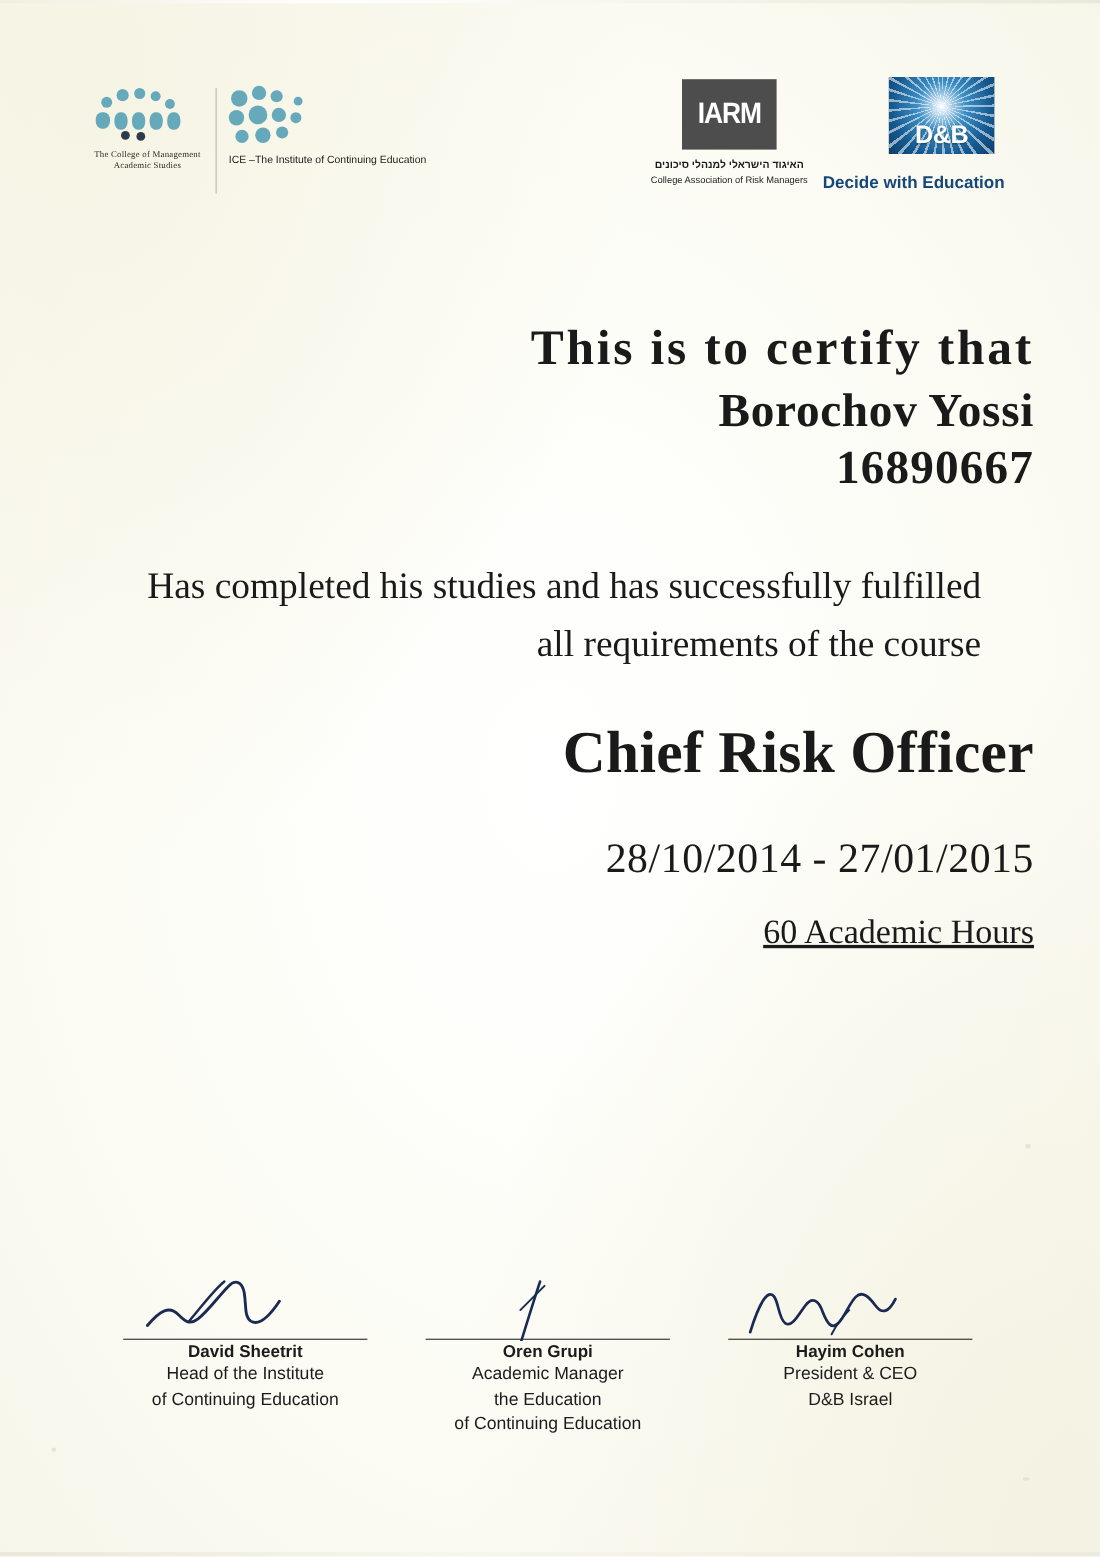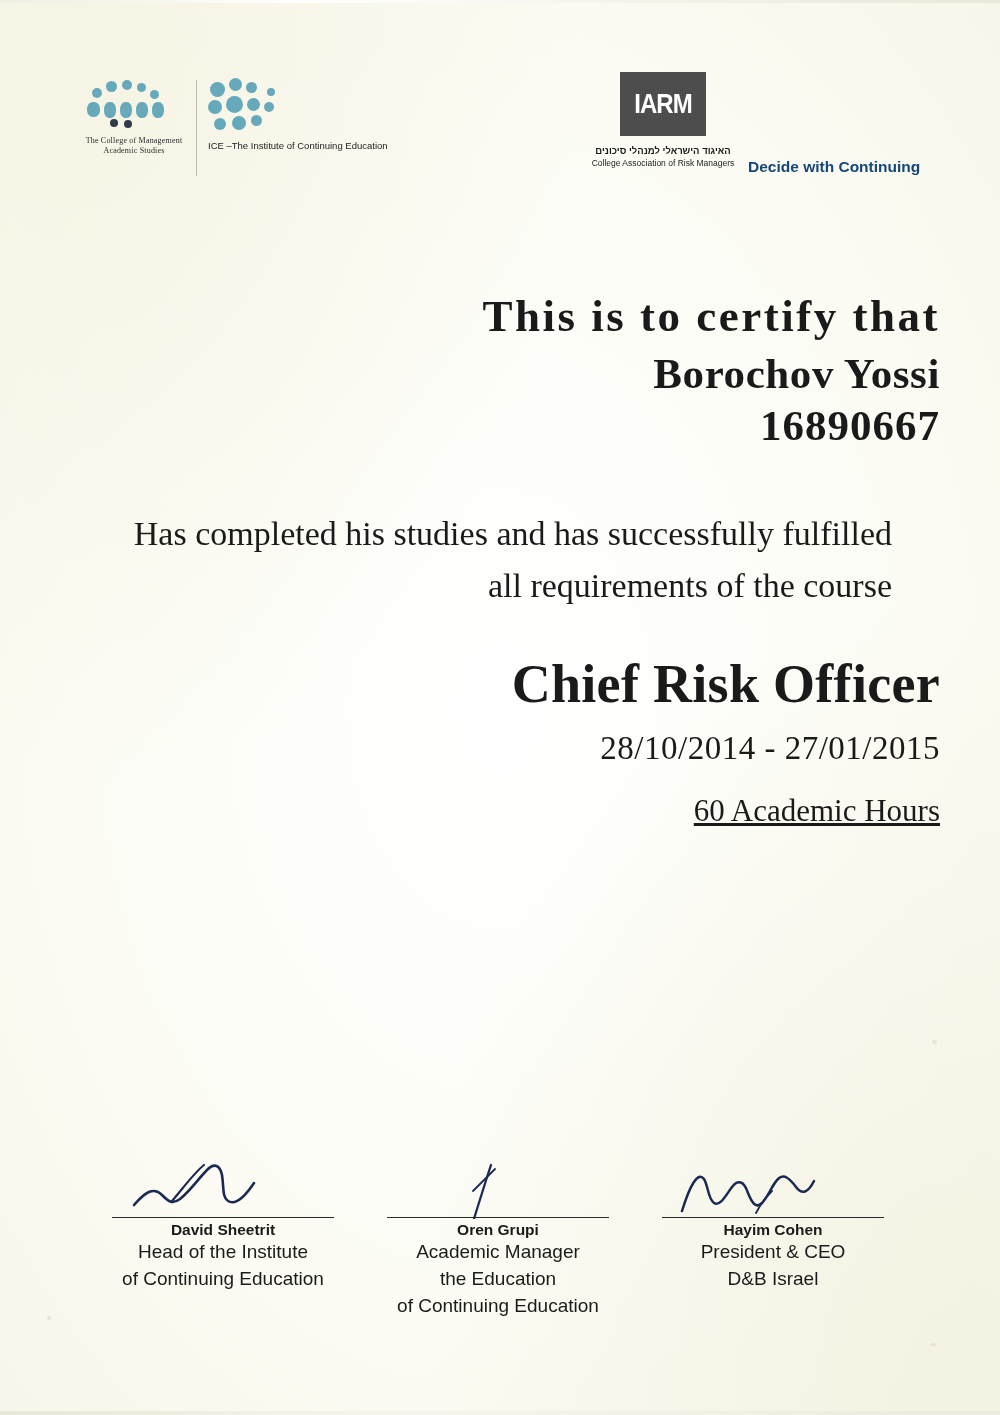--- a/index.html
+++ b/index.html
@@ -187,22 +187,22 @@
     margin-top: 58px;
     padding: 0 48px;
   }
   .course {
     font-size: 54px;
     font-weight: bold;
     letter-spacing: .3px;
     margin-top: 42px;
   }
   .dates {
-    font-size: 33px;
-    margin-top: 15px;
+    font-size: 38px;
+    margin-top: 44px;
     letter-spacing: .5px;
   }
   .hours {
     font-size: 31px;
     margin-top: 26px;
     text-decoration: underline;
   }
 
   
   .signatures {
@@ -230,21 +230,21 @@
   }
   .sig-name {
     font-family: "Liberation Sans", sans-serif;
     font-weight: bold;
     font-size: 15.5px;
     margin-top: 3px;
     color: #1b1b1b;
   }
   .sig-role {
     font-family: "Liberation Sans", sans-serif;
-    font-size: 19px;
+    font-size: 16px;
     line-height: 1.42;
     color: #1b1b1b;
   }
   .speck {
     position: absolute;
     background: #d8d6c4;
     border-radius: 50%;
     opacity: .55;
   }
 </style>
@@ -303,21 +303,24 @@
 
     <div class="logo-block iarm">
       <div class="iarm-mark">
         <span>IARM</span>
       </div>
       <div class="iarm-he">האיגוד הישראלי למנהלי סיכונים</div>
       <div class="iarm-en">College Association of Risk Managers</div>
     </div>
 
     <div class="logo-block dnb">
-      <div class="dnb-tag">Decide with Continuing</div>
+      <div class="dnb-mark">
+        <span>D&amp;B</span>
+      </div>
+      <div class="dnb-tag">Decide with Education</div>
     </div>
   </div>
 
   <div class="body-text">
     <div class="certify">This is to certify that</div>
     <div class="name">Borochov Yossi</div>
     <div class="idnum">16890667</div>
     <div class="completed">Has completed his studies and has successfully fulfilled all requirements of the course</div>
     <div class="course">Chief Risk Officer</div>
     <div class="dates">28/10/2014 - 27/01/2015</div>

